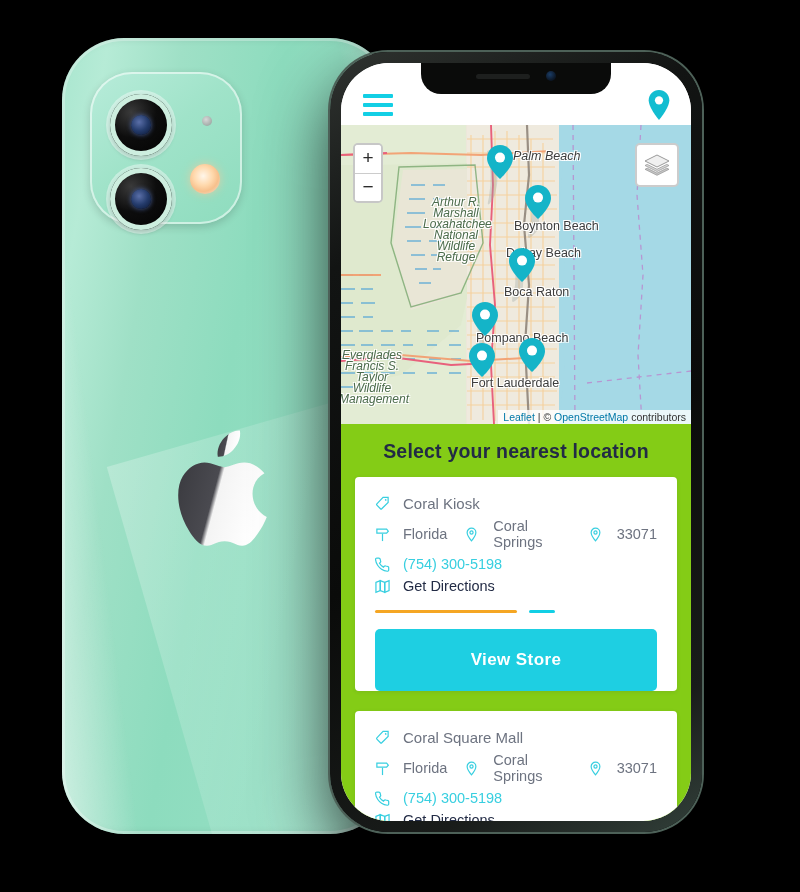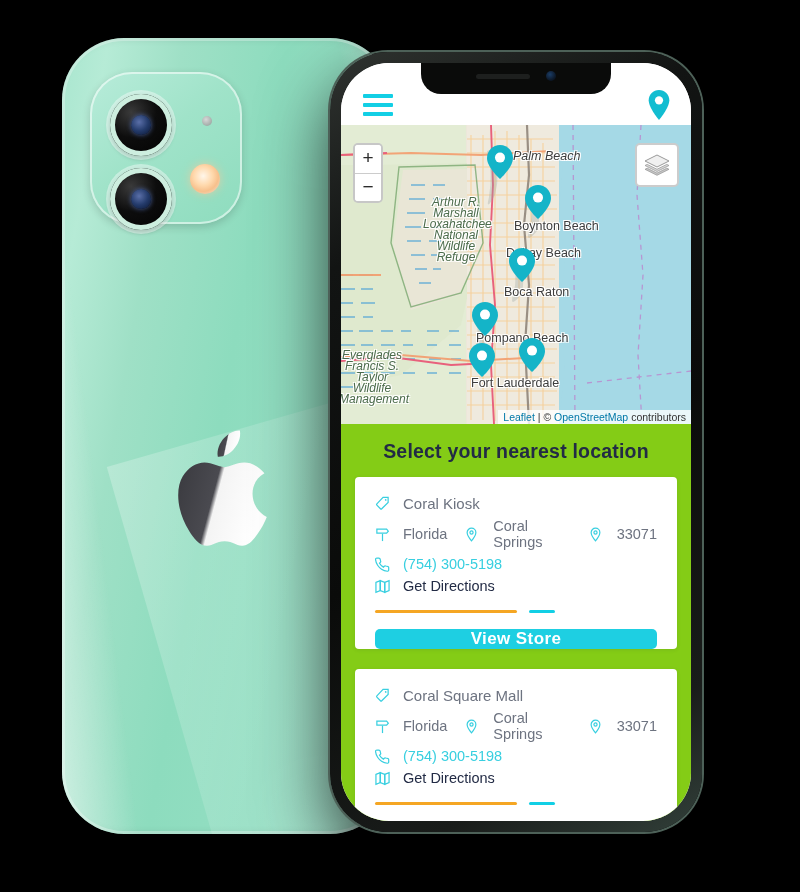--- a/index.html
+++ b/index.html
@@ -197,21 +197,21 @@
   .addr-text { color: #6d7380; }
   .addr-sep { display: inline-flex; width: 13px; height: 15px; color: #38cfe0; margin: 0 2px 0 5px; }
   .phone-link { color: #38cfe0; text-decoration: none; cursor: pointer; }
   .dir-link { color: #222b45; font-weight: 400; text-decoration: none; cursor: pointer; font-size: 14.5px; }
   .divider { display: flex; align-items: center; gap: 12px; margin: 16px 0 0; padding-bottom: 0; }
   .divider .bar-orange { height: 3px; width: 142px; background: #f5a623; border-radius: 2px; }
   .divider .bar-cyan   { height: 3px; width: 26px; background: #12cfe5; border-radius: 2px; }
   .view-btn {
     display: block; width: 100%; margin: 16px 0 20px;
     background: #1ecfe2; color: #fff; border: none; border-radius: 5px;
-    padding: 0 0; font-size: 17px; font-weight: 600;
+    padding: 21px 0; font-size: 17px; font-weight: 600;
     font-family: "Liberation Sans", sans-serif; cursor: pointer; letter-spacing: 0.4px;
   }
 </style>
 </head>
 <body>
 
 <div id="stage">
 
   <div class="phone-back">
     <div class="rimlight"></div>

